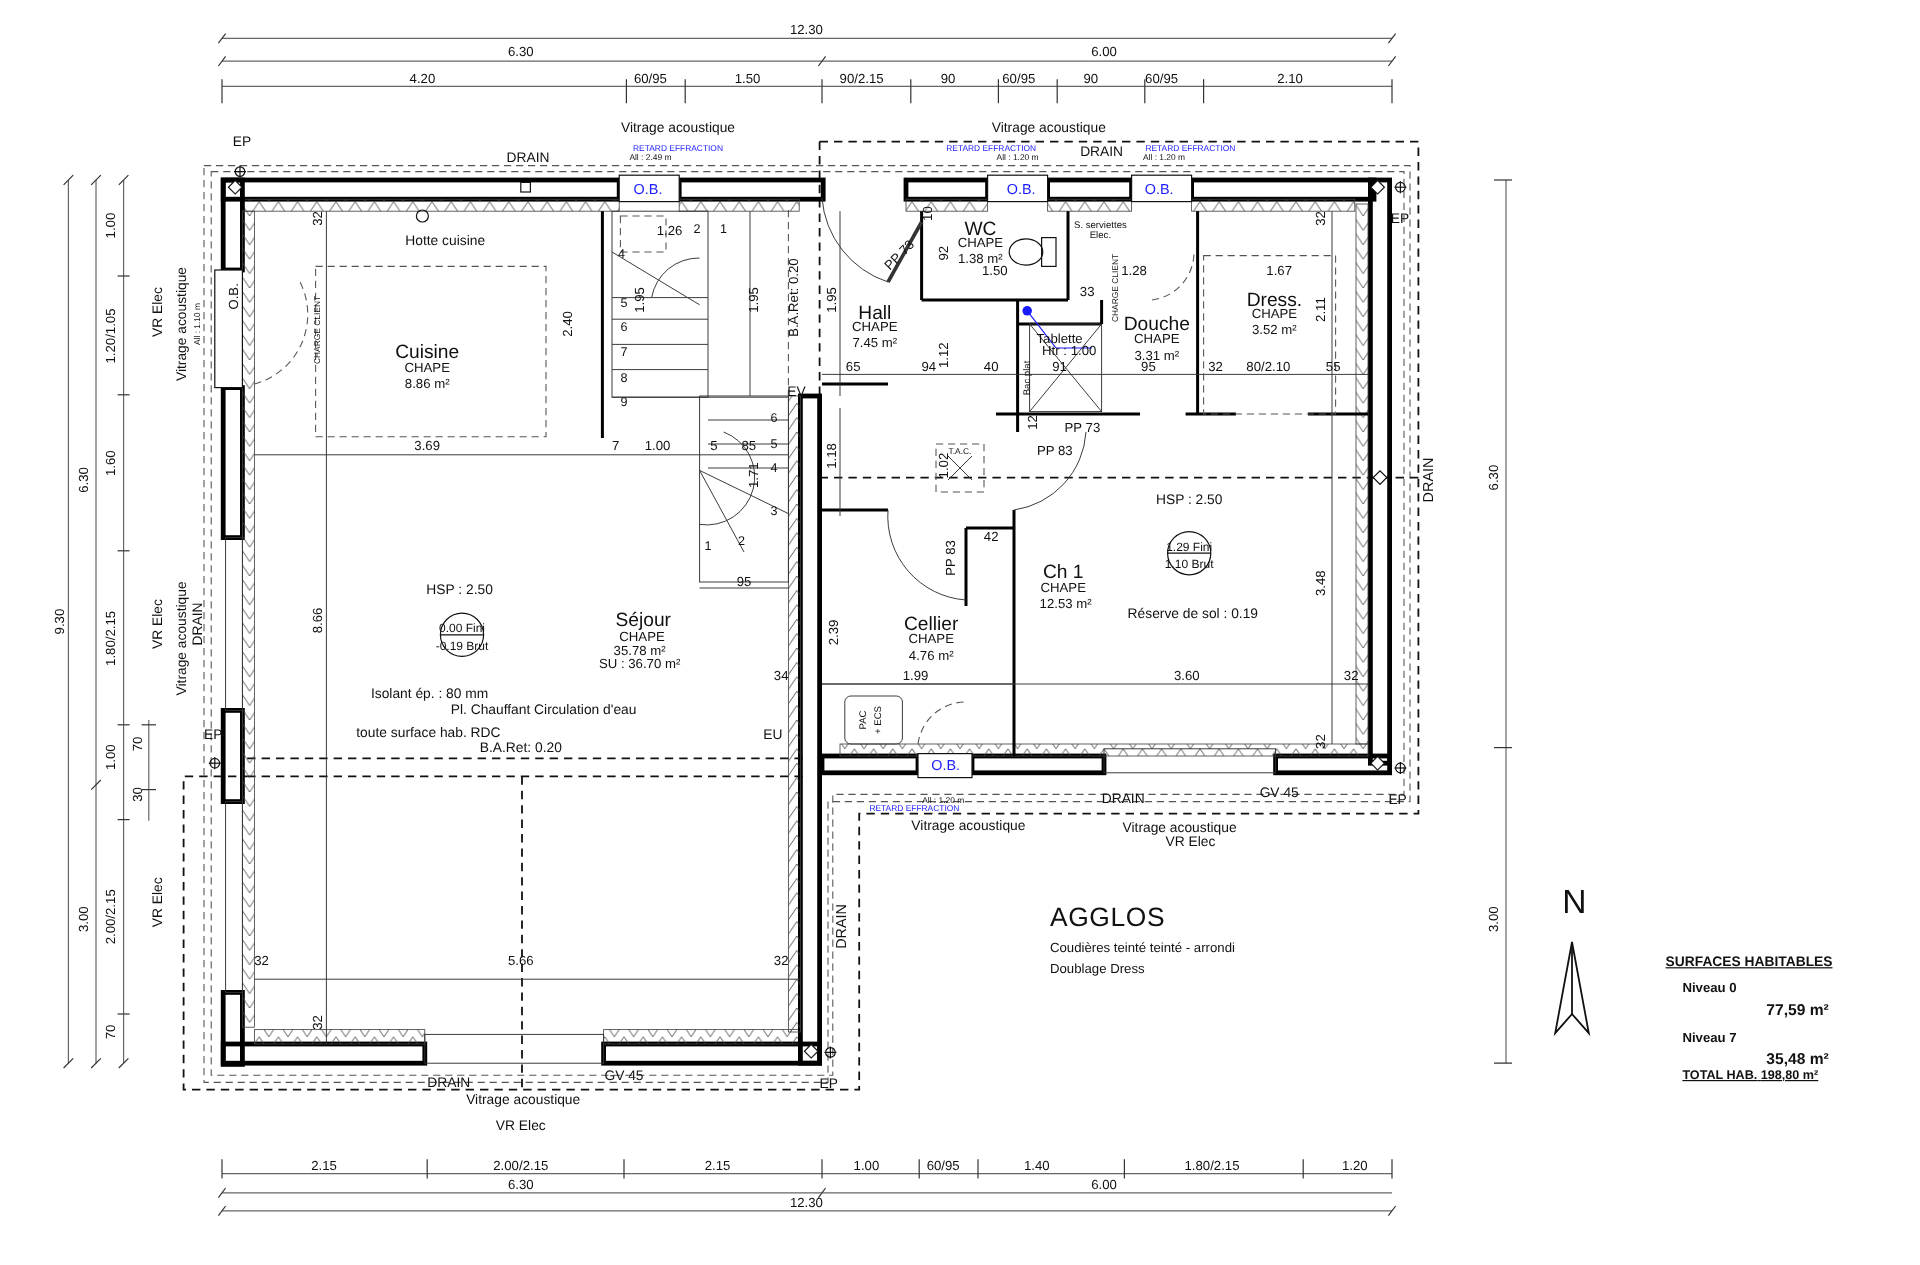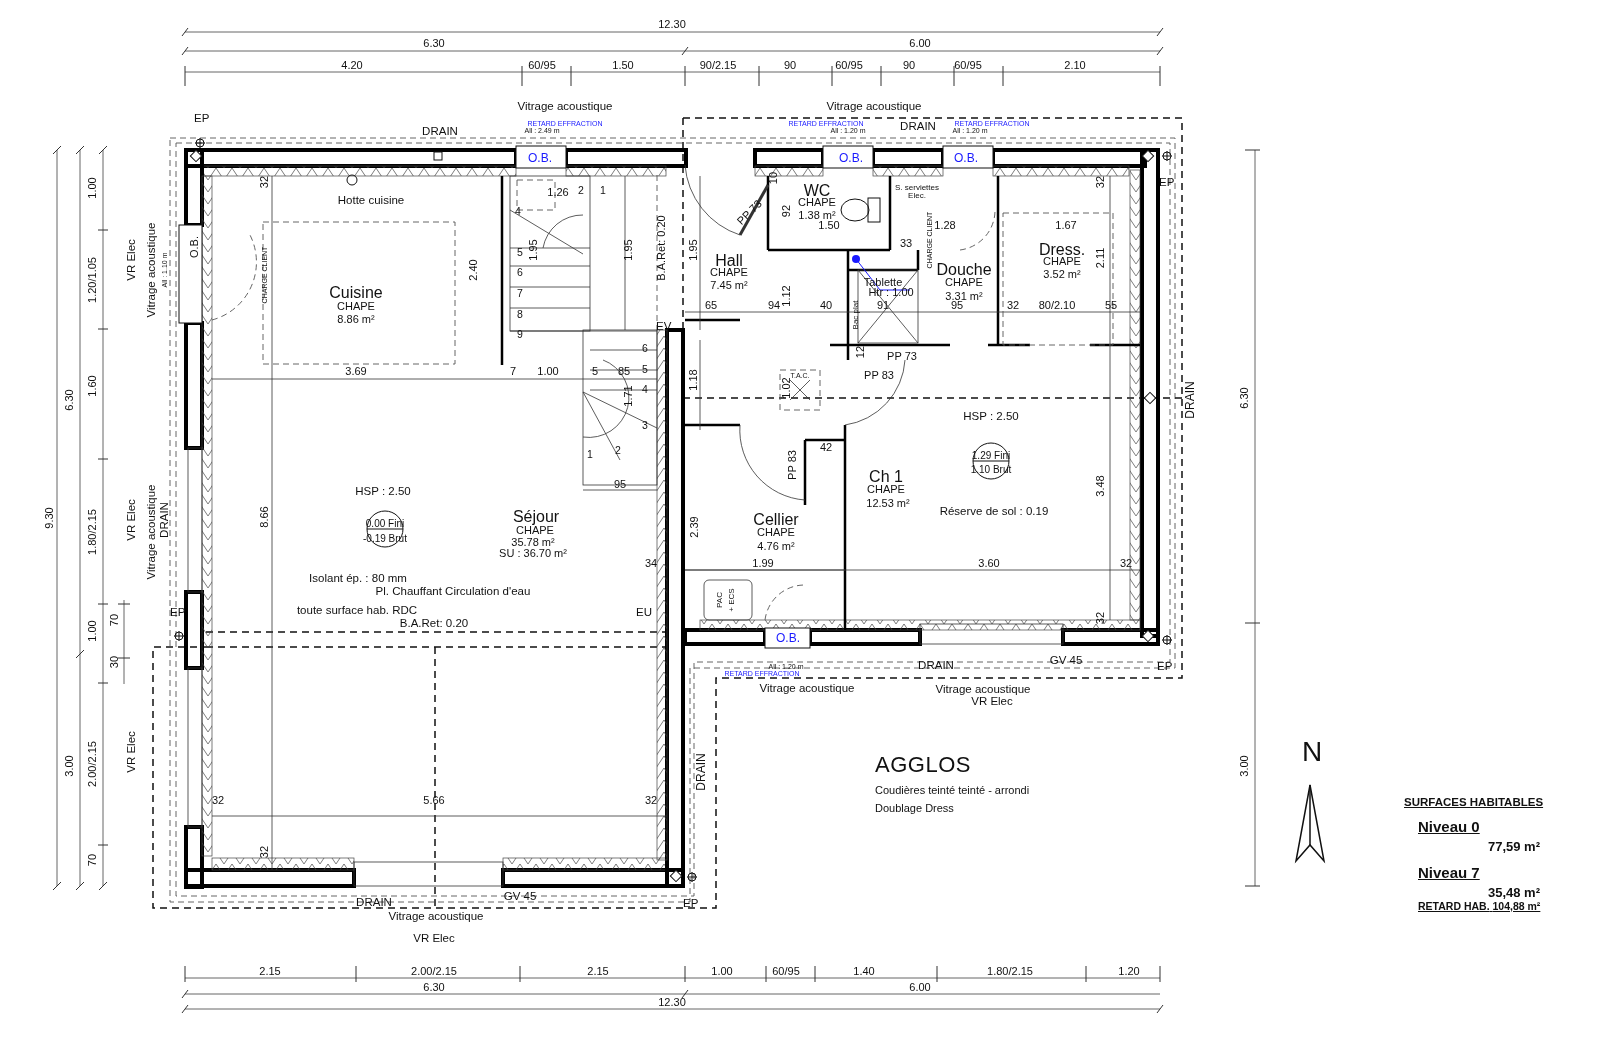--- a/index.html
+++ b/index.html
@@ -8,23 +8,23 @@
     svg.plan { position: absolute; left: 0; top: 0; }
     .t { font-family: "Liberation Sans", sans-serif; fill: #111; }
     .blue { fill: #1a1aff; }
     .wall { fill: none; stroke: #000; stroke-width: 4; }
     .wall2 { fill: none; stroke: #000; stroke-width: 2.5; }
     .thin { fill: none; stroke: #333; stroke-width: 0.8; }
     .dim { fill: none; stroke: #666; stroke-width: 1; }
     .dash { fill: none; stroke: #111; stroke-width: 1.5; stroke-dasharray: 7 5; }
     .dashl { fill: none; stroke: #555; stroke-width: 0.9; stroke-dasharray: 6 4; }
     .ins { fill: url(#zig); stroke: #444; stroke-width: 0.7; }
-    .legend { position: absolute; left: 1388px; top: 796px; width: 150px; font-size: 11px; font-weight: bold; margin-left: 16px; }
+    .legend { position: absolute; left: 1388px; top: 796px; width: 150px; font-size: 11px; font-weight: bold; }
     .legend .h { text-decoration: underline; font-size: 11.5px; }
-    .legend .lv { text-decoration: underline; margin-left: 14px; margin-top: 10px; font-size: 15px; }
+    .legend .lv { margin-left: 14px; margin-top: 10px; font-size: 11px; }
     .legend .val { text-align: right; font-size: 13px; margin-top: 4px; padding-right: 14px; }
     .legend .tot { text-decoration: underline; margin-left: 14px; font-size: 10.5px; }
     .note { position: absolute; left: 875px; top: 752px; }
     .note .big { font-size: 22px; letter-spacing: 0.5px; }
     .note .sm { font-size: 11px; margin-top: 6px; }
     .north { position: absolute; left: 1292px; top: 738px; width: 40px; text-align: center; }
     .north .n { font-size: 28px; line-height: 28px; }
   </style>
 </head>
 <body>
@@ -518,16 +518,16 @@
   <div class="sm">Doublage Dress</div>
 </div>
 
 <div class="legend">
   <div class="h">SURFACES HABITABLES</div>
   <div class="lv">Niveau 0</div>
   <div class="val">77,59 m²</div>
   <div class="lv">Niveau 7</div>
   <div class="val">35,48 m²</div>
   <div class="tot">
-    <span>RETARD HAB.</span>
-    <span>104,88 m²</span>
+    <span>TOTAL HAB.</span>
+    <span>198,80 m²</span>
   </div>
 </div>
 
 </body></html>

